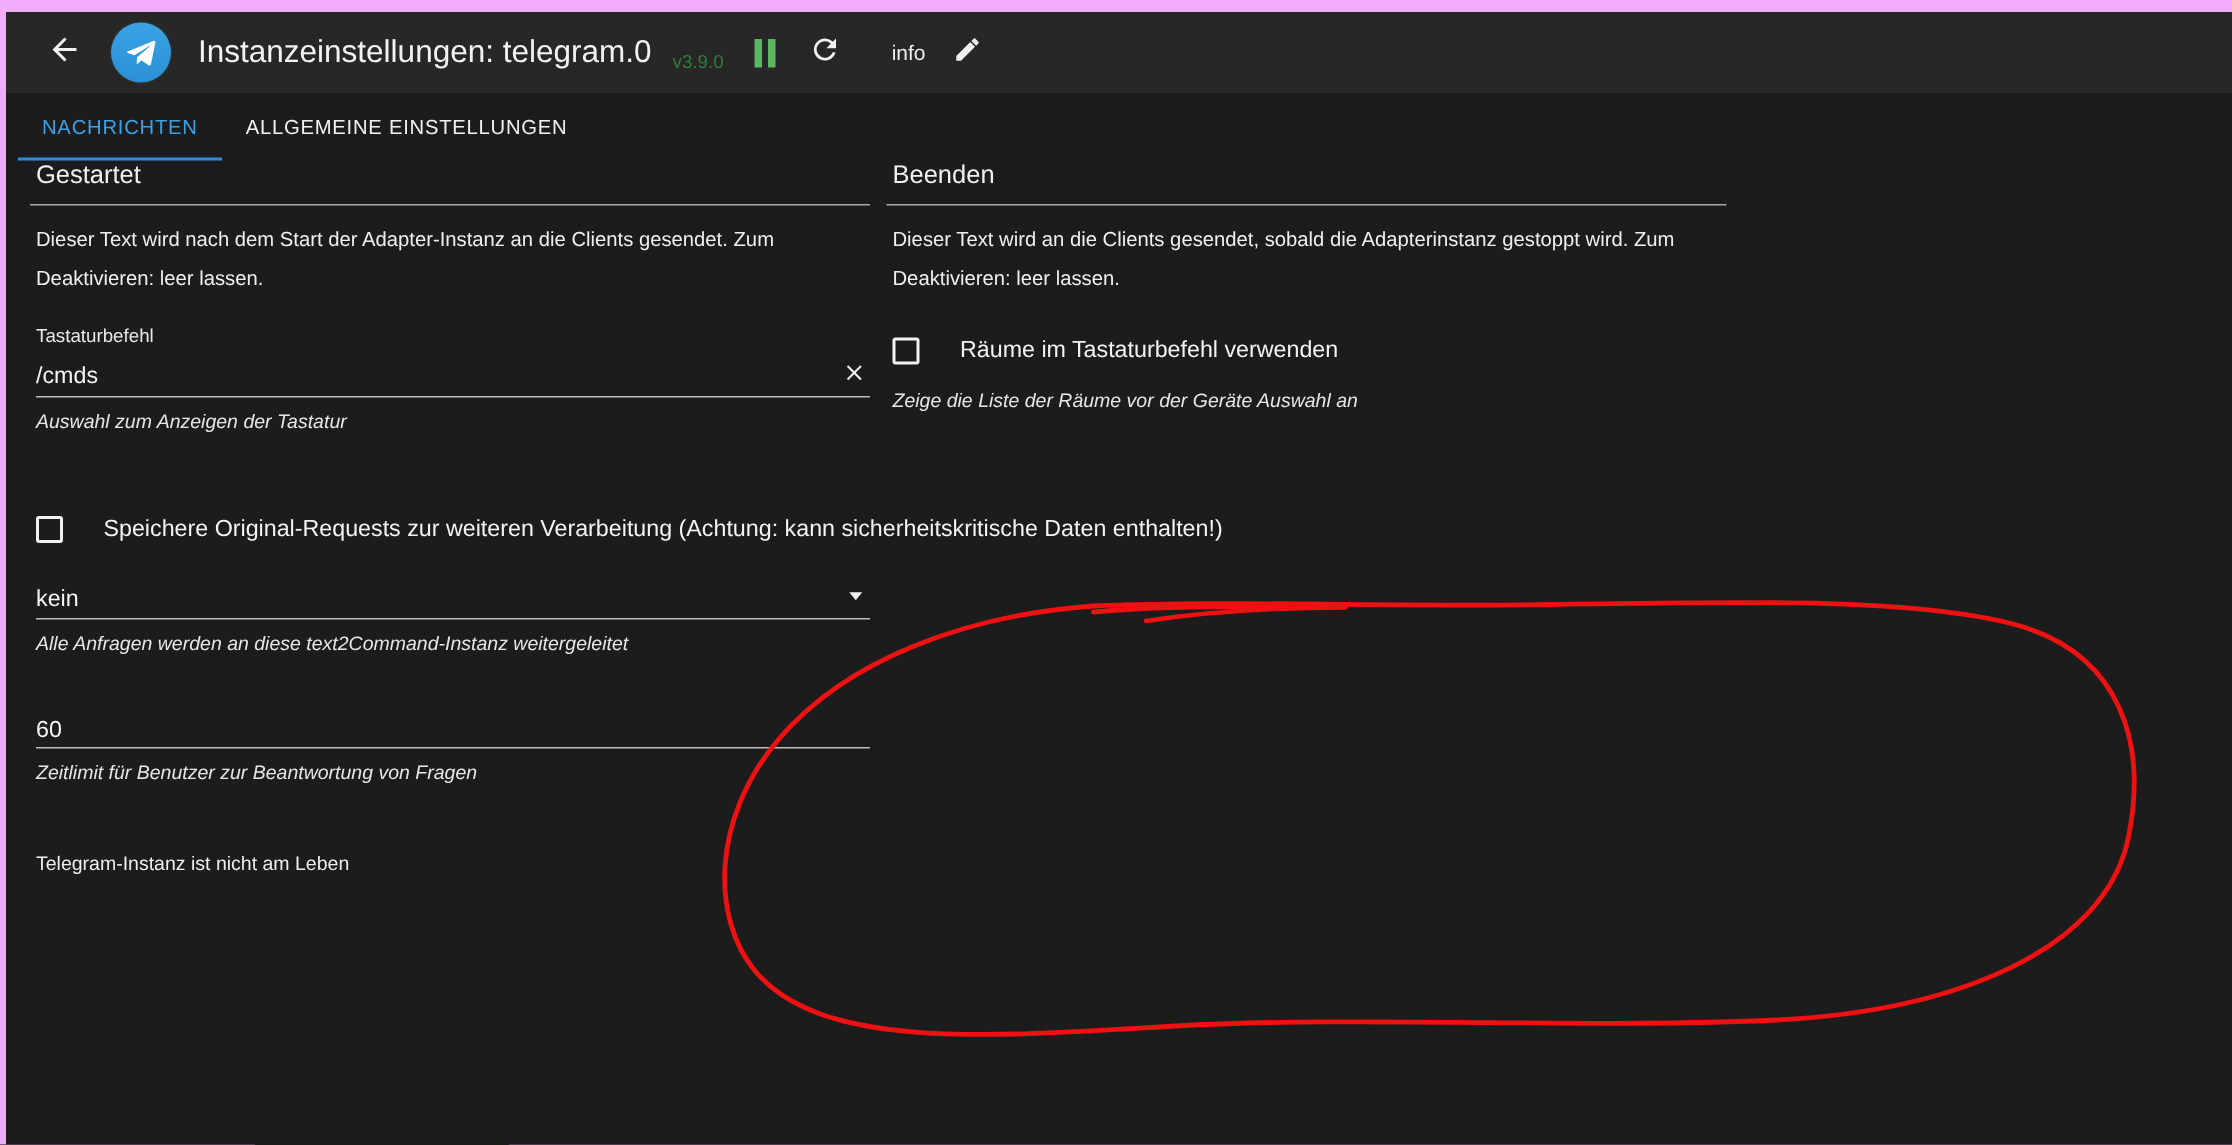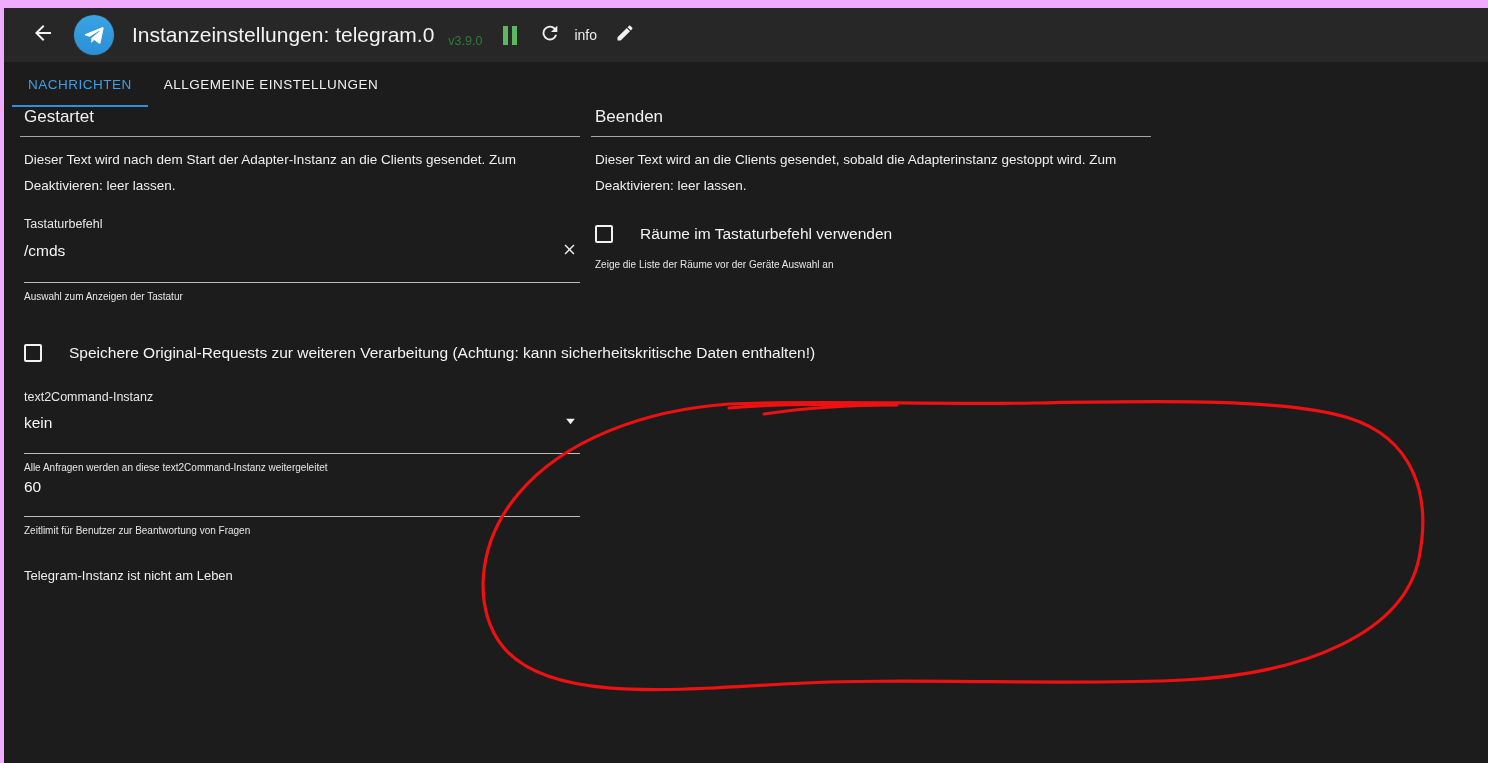--- a/index.html
+++ b/index.html
@@ -66,21 +66,21 @@
     margin-top: 12px;
   }
   .hdr-icon {
     margin-left: 16px;
     width: 24px; height: 24px;
     display: flex; align-items: center; justify-content: center;
     cursor: pointer;
     flex: 0 0 auto;
   }
   .hdr-info {
-    margin-left: 12px;
+    margin-left: 32px;
     font-size: 14px;
     color: #ededed;
     cursor: pointer;
     flex: 0 0 auto;
   }
   .pause-bars { display: flex; gap: 4px; }
   .pause-bars i { display:block; width: 5px; height: 19px; background: #5cb860; }
 
   
   .tabs {
@@ -137,35 +137,35 @@
     color: #efefef;
     line-height: 26px;
     padding-left: 4px;
   }
 
   .field { position: relative; padding-left: 4px; margin-top: 18px; }
   .field-label { font-size: 12.5px; color: #e8e8e8; margin-bottom: 9px; }
   .field-row {
     display: flex; align-items: center;
     border-bottom: 1px solid #bdbdbd;
-    padding-bottom: 20px;
+    padding-bottom: 2px;
   }
   .field-value {
     flex: 1 1 auto;
     font-size: 15.5px;
     color: #f5f5f5;
     background: transparent;
     border: none;
     outline: none;
     font-family: "Liberation Sans", sans-serif;
     padding: 0;
   }
   .field-clear { width: 22px; height: 22px; display:flex; align-items:center; justify-content:center; cursor: pointer; flex: 0 0 auto; }
   .field-caret { width: 20px; height: 20px; display:flex; align-items:center; justify-content:center; cursor:pointer; flex:0 0 auto; }
-  .field-help { font-size: 10px; color: #e6e6e6; margin-top: 8px; }
+  .field-help { font-size: 13px; color: #e6e6e6; margin-top: 8px; font-style: italic; }
 
   .checkrow {
     display: flex;
     align-items: center;
     padding-left: 4px;
     gap: 11px;
   }
   .cbox {
     width: 18px; height: 18px;
     border: 2px solid #f2f2f2;
@@ -290,21 +290,20 @@
           <div class="field-help" style="margin-top:16px;padding-left:0">Zeige die Liste der Räume vor der Geräte Auswahl an</div>
         </div>
       </div>
 
       <div class="blk checkrow" style="left:11px; top:237px;">
         <span class="cbox"></span>
         <span class="cbox-label">Speichere Original-Requests zur weiteren Verarbeitung (Achtung: kann sicherheitskritische Daten enthalten!)</span>
       </div>
 
       <div class="blk" style="left:11px; top:283px; width:560px;">
-        <div class="field-label" style="padding-left:4px">text2Command-Instanz</div>
         <div class="field-row" style="margin-left:4px">
           <div class="field-value">kein</div>
           <div class="field-caret">
             <span>
               <svg width="13" height="13" viewBox="0 0 24 24">
                 <path d="M4 7h16l-8 10z" fill="#f0f0f0"></path>
               </svg>
             </span>
           </div>
         </div>

